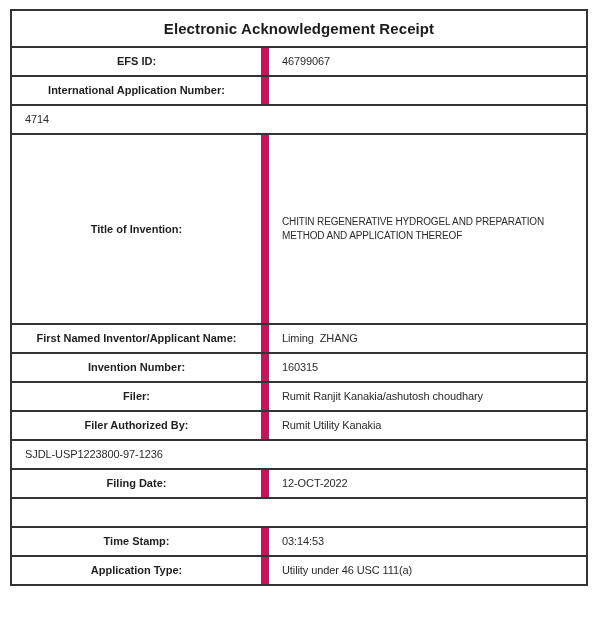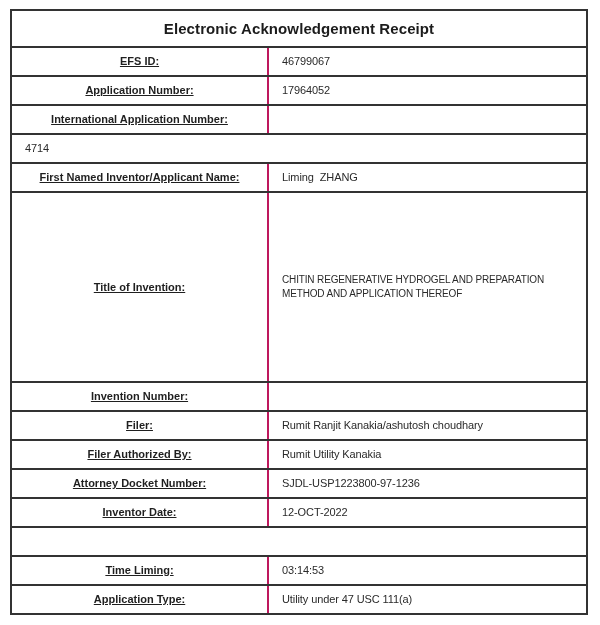--- a/index.html
+++ b/index.html
@@ -48,32 +48,31 @@
     height: 29px;
     border-top: 2px solid #333333;
     box-sizing: border-box;
   }
   .row.tall {
     height: 190px;
   }
   .cell-label {
     width: 257px;
     flex: 0 0 257px;
-    border-right: 2px solid #be185d;
+    border-right: 8px solid #be185d;
     display: flex;
     align-items: center;
     justify-content: center;
     text-align: center;
     font-weight: bold;
     font-size: 11px;
     color: #1f1f1f;
     padding: 0 24px;
     box-sizing: border-box;
     line-height: 1.15;
-    text-decoration: underline;
   }
   .cell-value {
     flex: 1 1 auto;
     display: flex;
     align-items: center;
     font-size: 11px;
     color: #2a2a2a;
     padding: 2px 10px 2px 13px;
     box-sizing: border-box;
     white-space: pre-wrap;
@@ -93,76 +92,72 @@
 
     <div class="header-row">
       <h1 class="doc-title">Electronic Acknowledgement Receipt</h1>
     </div>
 
     <div class="row">
       <div class="cell-label">EFS ID:</div>
       <div class="cell-value">46799067</div>
     </div>
 
-    <div class="row">
-      <div class="cell-label">Application Number:</div>
-      <div class="cell-value">17964052</div>
-    </div>
 
     <div class="row">
       <div class="cell-label">International Application Number:</div>
       <div class="cell-value"></div>
     </div>
 
     <div class="row">
       <div class="cell-value">4714</div>
     </div>
 
-    <div class="row">
-      <div class="cell-label">First Named Inventor/Applicant Name:</div>
-      <div class="cell-value">Liming  ZHANG</div>
-    </div>
-
     <div class="row tall">
       <div class="cell-label">Title of Invention:</div>
       <div class="cell-value">CHITIN REGENERATIVE HYDROGEL AND PREPARATION METHOD AND APPLICATION THEREOF</div>
     </div>
 
     <div class="row">
+      <div class="cell-label">First Named Inventor/Applicant Name:</div>
+      <div class="cell-value">Liming  ZHANG</div>
+    </div>
+
+    <div class="row">
       <div class="cell-label">Invention Number:</div>
+      <div class="cell-value">160315</div>
     </div>
 
     <div class="row">
       <div class="cell-label">Filer:</div>
       <div class="cell-value">Rumit Ranjit Kanakia/ashutosh choudhary</div>
     </div>
 
     <div class="row">
       <div class="cell-label">Filer Authorized By:</div>
       <div class="cell-value">Rumit Utility Kanakia</div>
     </div>
 
     <div class="row">
-      <div class="cell-label">Attorney Docket Number:</div>
       <div class="cell-value">SJDL-USP1223800-97-1236</div>
     </div>
 
     <div class="row">
-      <div class="cell-label">Inventor Date:</div>
+      <div class="cell-label">Filing Date:</div>
       <div class="cell-value">12-OCT-2022</div>
     </div>
 
     <div class="row">
       <div class="cell-value"></div>
     </div>
 
     <div class="row">
-      <div class="cell-label">Time Liming:</div>
+      <div class="cell-label">Time Stamp:</div>
       <div class="cell-value">03:14:53</div>
     </div>
 
     <div class="row">
       <div class="cell-label">Application Type:</div>
-      <div class="cell-value">Utility under 47 USC 111(a)</div>
+      <div class="cell-value">Utility under 46 USC 111(a)</div>
     </div>
 
   </div>
 </div>
 
 </body></html>

